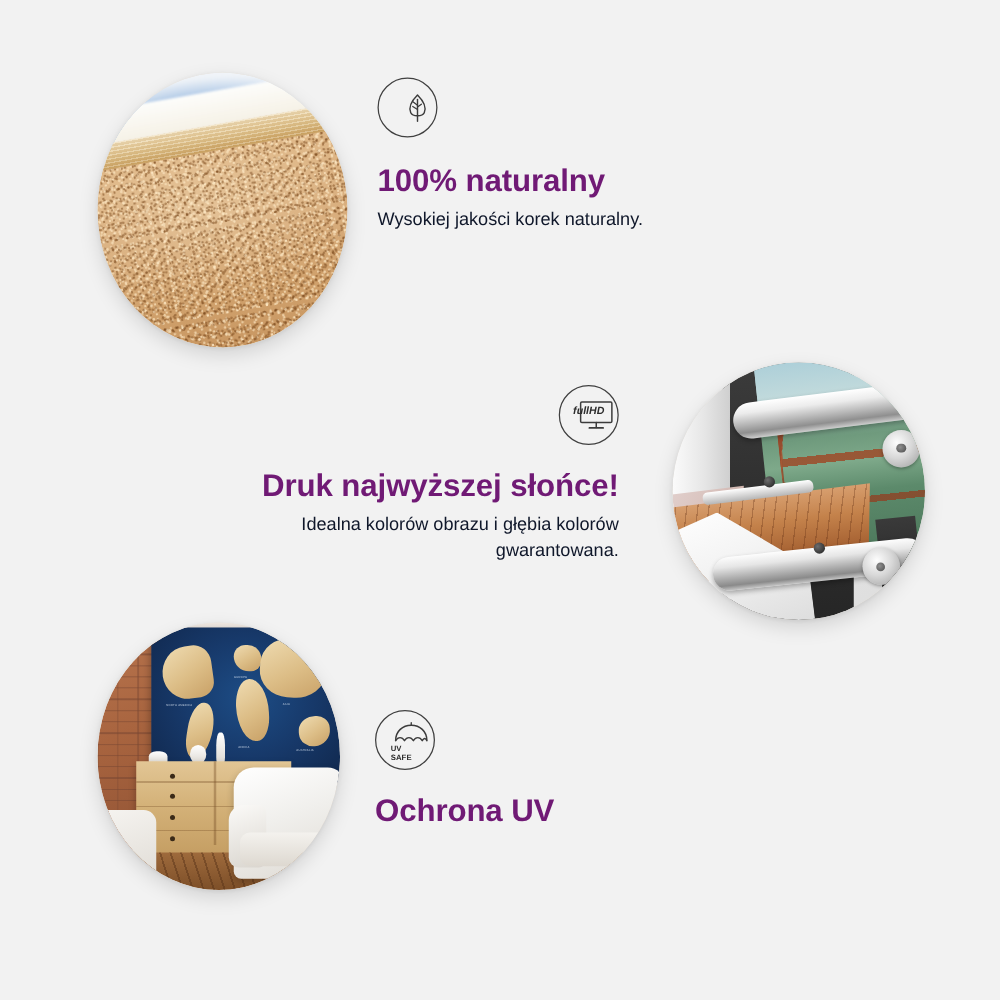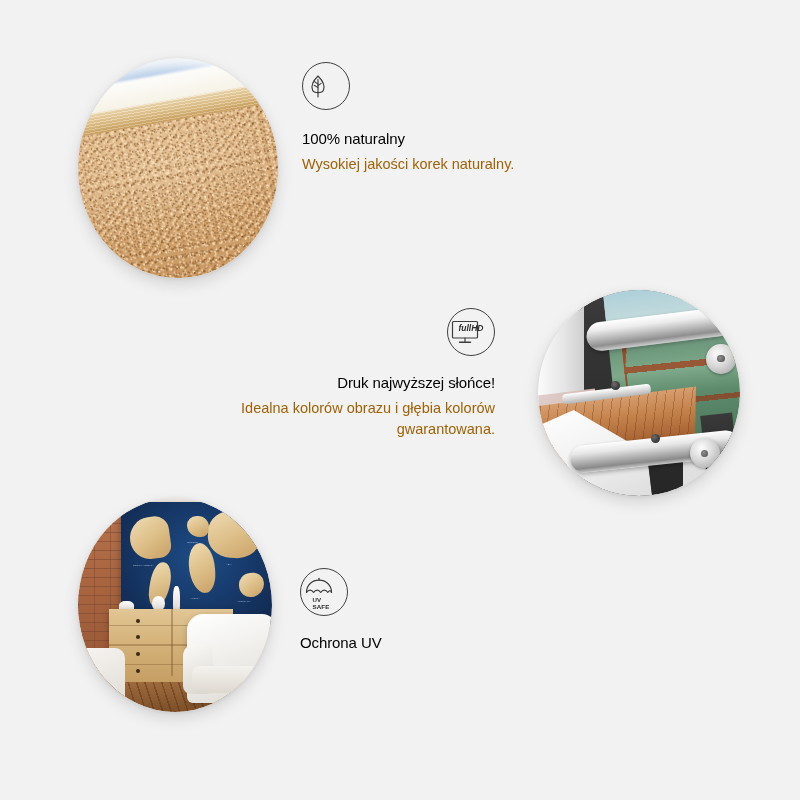--- a/index.html
+++ b/index.html
@@ -287,38 +287,38 @@
     position: absolute;
     background: linear-gradient(180deg,#ffffff,#ddd9d2);
   }
   #obj-globe { left: 38%; top: 46%; width: 7%; height: 7%; border-radius: 50%; }
   #obj-figure { left: 49%; top: 41%; width: 3.5%; height: 12%; border-radius: 40% 40% 20% 20%; }
   #obj-vase { left: 21%; top: 48%; width: 8%; height: 5%; border-radius: 40% 40% 20% 20%; }
 
   
   .feature { position: absolute; }
   .feature-title {
-    font-size: 15px;
-    font-weight: normal;
-    color: #000000;
+    font-size: 25px;
+    font-weight: bold;
+    color: #701a75;
     letter-spacing: -0.1px;
     line-height: 1.2;
   }
   .feature-desc {
     font-size: 14.5px;
-    color: #a16207;
+    color: #0f172a;
     line-height: 1.42;
     margin-top: 6px;
   }
 
   .icon-badge {
     width: 48px; height: 48px;
     border-radius: 50%;
     border: 1.6px solid #404040;
-    display: flex; align-items: center; justify-content: flex-start;
+    display: flex; align-items: center; justify-content: flex-end;
     position: relative;
   }
 
   #feature-natural { left: 302px; top: 62px; width: 330px; text-align: left; }
   #feature-natural .icon-badge { margin-bottom: 20px; }
 
   #feature-print { left: 145px; top: 308px; width: 350px; text-align: right; }
   #feature-print .icon-row { display: flex; justify-content: flex-end; margin-bottom: 18px; }
 
   #feature-uv { left: 300px; top: 568px; width: 420px; text-align: left; }

